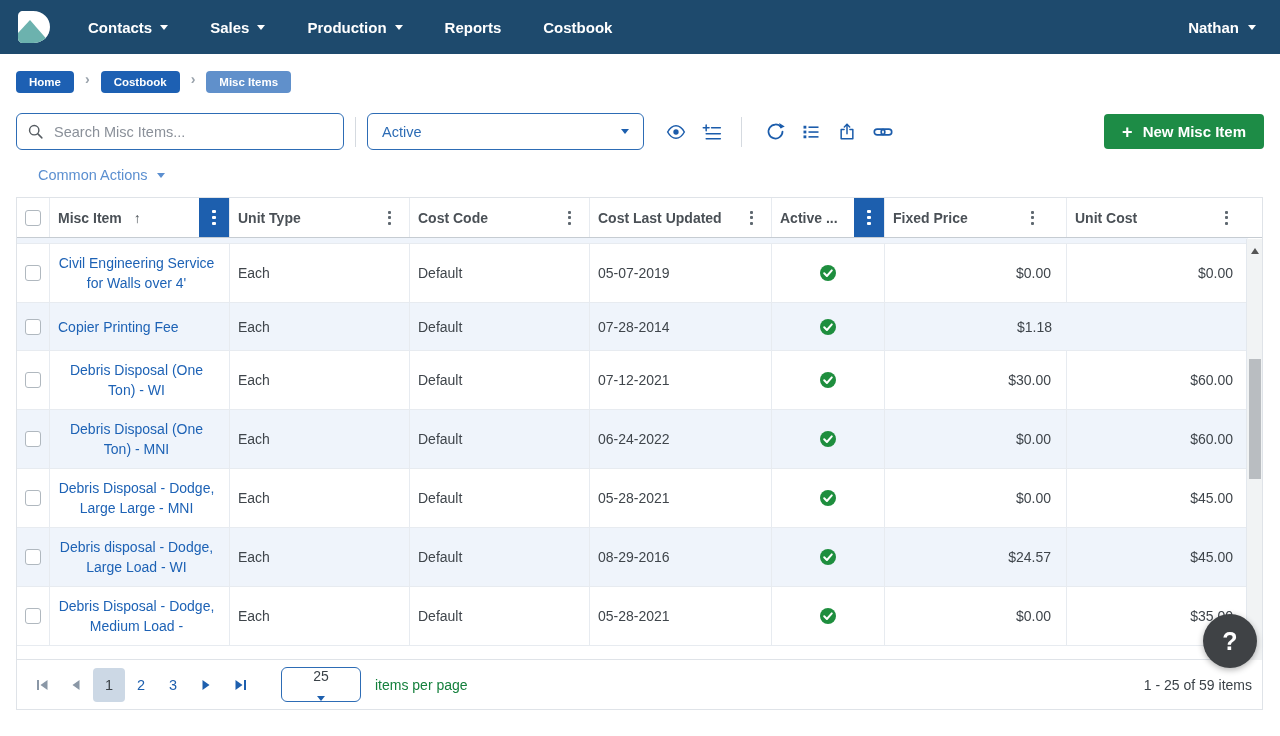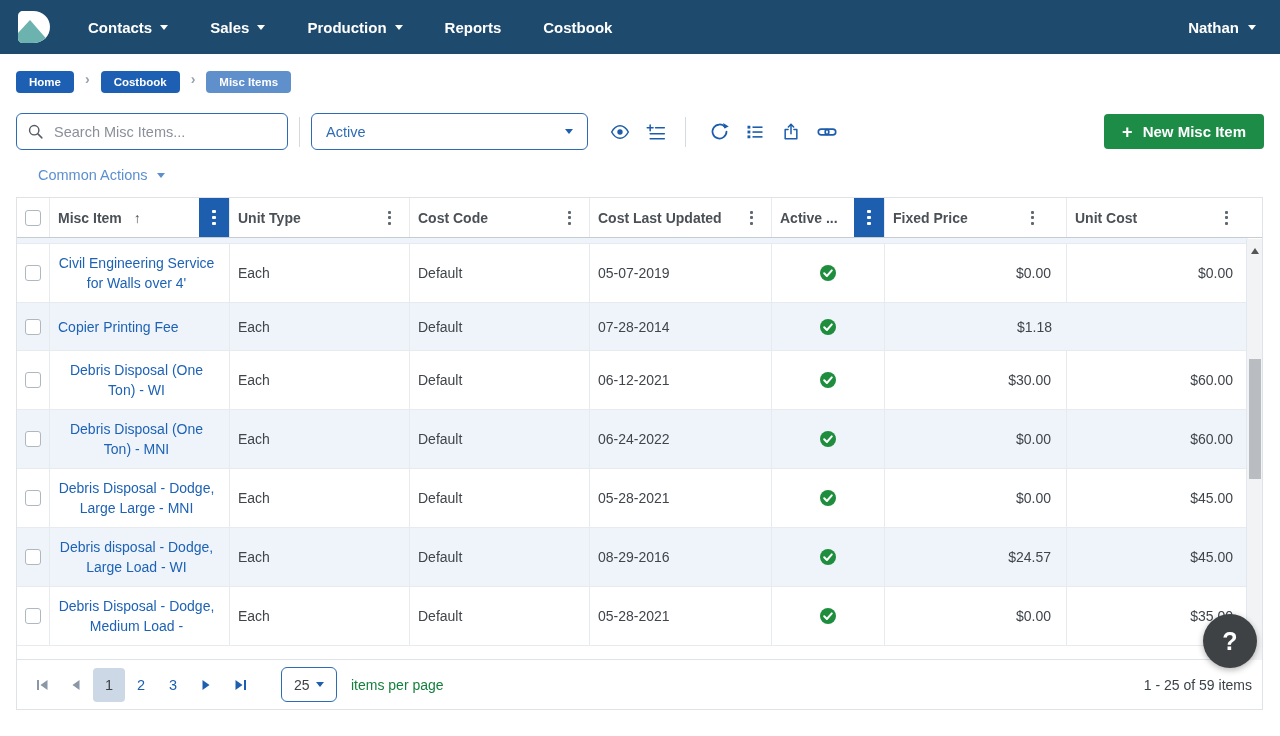--- a/index.html
+++ b/index.html
@@ -16,21 +16,21 @@
   .nav-user { display:flex; align-items:center; gap:9px; color:#fff; font-size:15px; font-weight:700; cursor:pointer; }
 
   
   .breadcrumbs { display:flex; align-items:flex-start; gap:11px; padding:17px 16px 0 16px; }
   .crumb { background:#1d60b3; color:#fff; font-size:11.5px; font-weight:700; padding:5px 13px; border-radius:4px; cursor:pointer; }
   .crumb.current { background:#6090cb; }
   .crumb-sep { color:#9aa3ac; font-size:14px; font-weight:700; }
 
   
   .toolbar { display:flex; align-items:center; padding:20px 16px 0 16px; }
-  .searchbox { display:flex; align-items:center; width:272px; height:37px; border:1px solid #2d6cb5; border-radius:6px; background:#fff; padding:0 10px; }
+  .searchbox { display:flex; align-items:center; width:328px; height:37px; border:1px solid #2d6cb5; border-radius:6px; background:#fff; padding:0 10px; }
   .searchbox svg { flex:none; margin-right:10px; }
   .searchbox input { border:none; outline:none; flex:1; font-size:14.5px; font-family:inherit; color:#3f454b; background:transparent; }
   .searchbox input::placeholder { color:#8a9099; }
   .tb-divider { width:1px; height:30px; background:#d5dae0; margin:0 11px; }
   .selectbox { display:flex; align-items:center; justify-content:space-between; width:277px; height:37px; border:1px solid #2d6cb5; border-radius:6px; padding:0 14px; cursor:pointer; }
   .selectbox .sel-label { color:#2d6cb5; font-size:14.5px; }
   .selectbox .caret { color:#1d5fae; }
   .icon-btn { width:32px; height:32px; display:flex; align-items:center; justify-content:center; background:none; border:none; cursor:pointer; margin-left:4px; }
   .toolbar-right { flex:1; display:flex; justify-content:flex-end; }
   .btn-new { display:flex; align-items:center; gap:10px; background:#1d8c46; color:#fff; border:none; border-radius:4px; height:35px; padding:0 18px; font-size:15px; font-weight:700; font-family:inherit; cursor:pointer; }
@@ -70,21 +70,21 @@
   .vscroll { position:absolute; top:41px; right:0; width:16px; height:421px; background:#f1f3f4; border-left:1px solid #e3e8ee; }
   .vs-up { position:absolute; top:5px; left:0; width:16px; height:14px; display:flex; align-items:center; justify-content:center; cursor:pointer; }
   .vs-up::after { content:""; width:0; height:0; border-left:4.5px solid transparent; border-right:4.5px solid transparent; border-bottom:6px solid #555; }
   .vs-thumb { position:absolute; top:120px; left:2px; width:12px; height:120px; background:#b9bdc1; cursor:grab; }
 
   
   .pager { height:50px; border-top:1px solid #dfe3e8; display:flex; align-items:center; padding:0 10px 0 8px; background:#fff; }
   .pg-btn { width:34px; height:34px; display:flex; align-items:center; justify-content:center; background:none; border:none; cursor:pointer; }
   .pg-num { width:32px; height:34px; display:flex; align-items:center; justify-content:center; color:#1d5fae; font-size:14.5px; cursor:pointer; border-radius:4px; }
   .pg-num.current { background:#ccd8e5; color:#3b4248; }
-  .pg-size { display:flex; align-items:center; justify-content:space-between; width:56px; height:35px; border:1px solid #2d6cb5; border-radius:6px; padding:0 12px; margin:0 14px 0 24px; cursor:pointer; color:#3b4248; }
+  .pg-size { display:flex; align-items:center; justify-content:space-between; width:80px; height:35px; border:1px solid #2d6cb5; border-radius:6px; padding:0 12px; margin:0 14px 0 24px; cursor:pointer; color:#3b4248;flex-direction:column; }
   .pg-size .caret { color:#1d5fae; }
   .pg-label { color:#15803d; }
   .pg-info { margin-left:auto; color:#3b4248; }
 
   
   .help-btn { position:absolute; left:1203px; top:614px; width:54px; height:54px; border-radius:50%; background:#3f4245; color:#fff; border:none; font-size:25px; font-weight:700; font-family:inherit; cursor:pointer; box-shadow:0 2px 6px rgba(0,0,0,.3); z-index:10; }
 </style>
 </head>
 <body>
 
@@ -352,21 +352,21 @@
         <div class="cell name">
           <a>Debris Disposal (One Ton) - WI</a>
         </div>
         <div class="cell">
           <span>Each</span>
         </div>
         <div class="cell">
           <span>Default</span>
         </div>
         <div class="cell">
-          <span>06-12-2021</span>
+          <span>07-12-2021</span>
         </div>
         <div class="cell active-c">
           <svg width="18" height="18" viewBox="0 0 18 18">
             <circle cx="9" cy="9" r="8" fill="#1e8e3e"></circle>
             <polyline points="5.2,9.3 7.9,12 12.8,6.4" fill="none" stroke="#fff" stroke-width="2" stroke-linecap="round" stroke-linejoin="round"></polyline>
           </svg>
         </div>
         <div class="cell num">
           <span>$30.00</span>
         </div>

